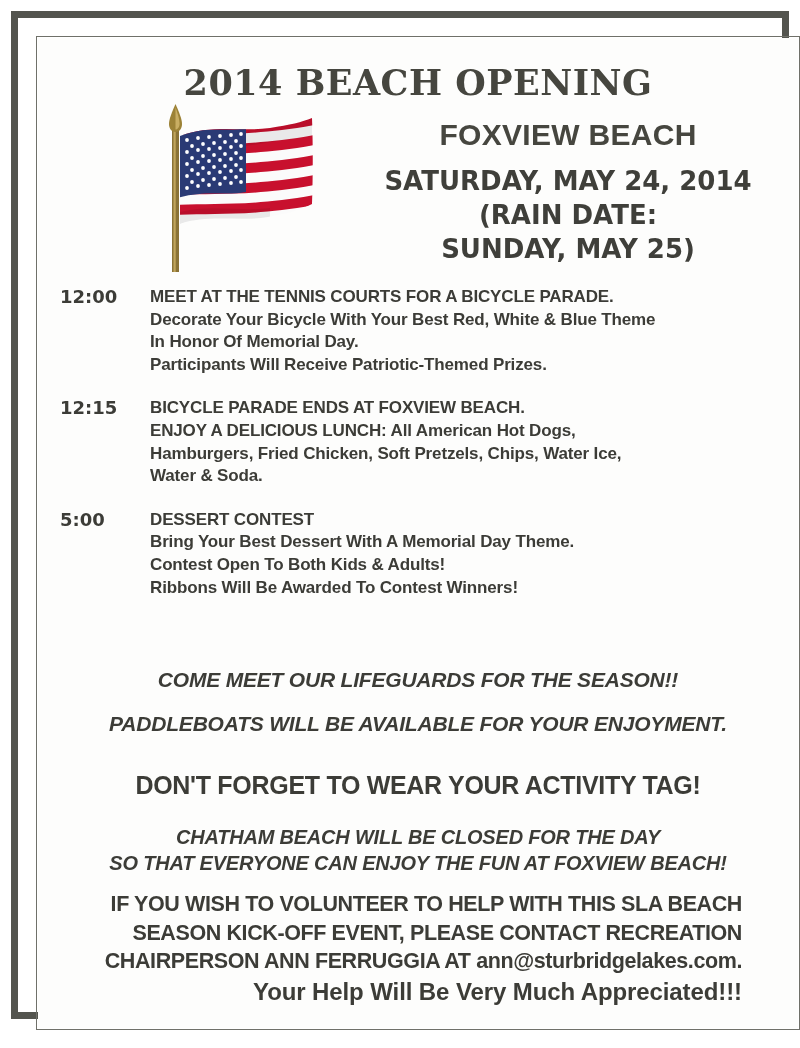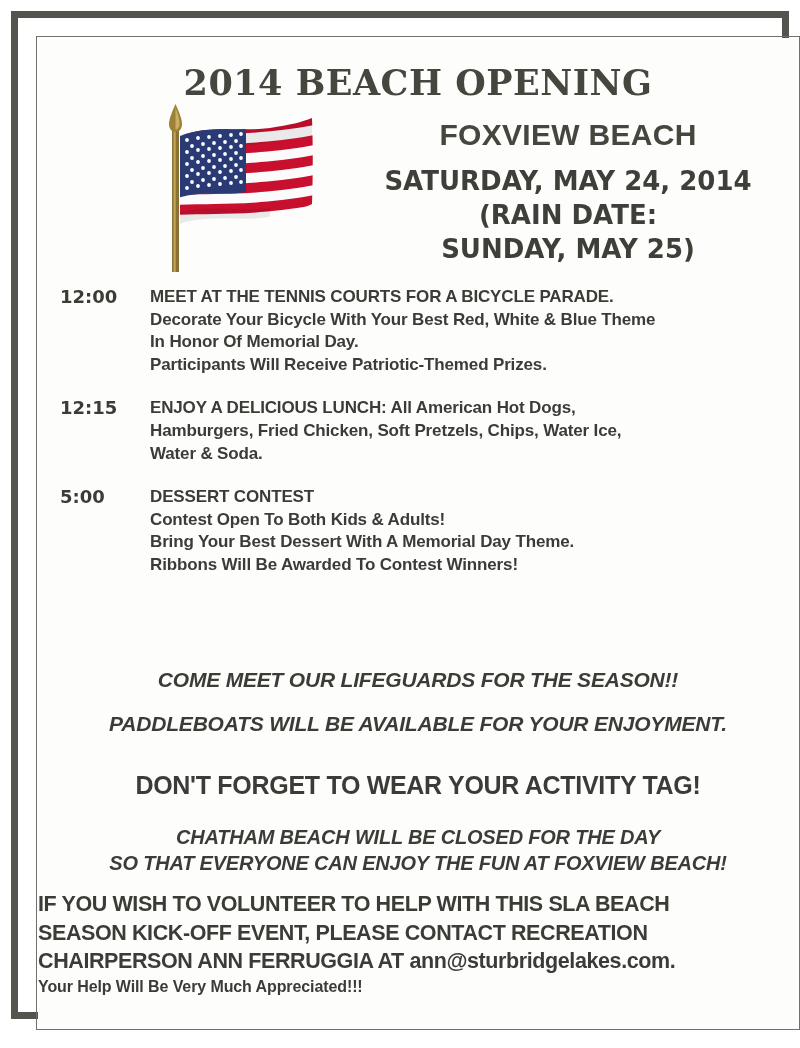--- a/index.html
+++ b/index.html
@@ -169,30 +169,30 @@
     line-height: 1.32;
     letter-spacing: -0.2px;
     color: #3c3c37;
     font-style: italic;
   }
 
   .volunteer-block {
     position: absolute;
     top: 852px;
     width: 704px;
-    text-align: left;
+    text-align: right;
     font-family: "Liberation Sans", sans-serif;
     font-weight: bold;
     font-size: 21.5px;
     line-height: 1.33;
     letter-spacing: -0.4px;
     color: #3c3c37;
   }
   .volunteer-block .final {
-    font-size: 16px;
+    font-size: 24px;
     letter-spacing: -0.1px;
   }
 </style>
 </head>
 <body>
 
 <div class="page">
   <div class="scan-frame">
     <div class="scan-frame-inner"></div>
 
@@ -314,32 +314,33 @@
             <div class="ln">MEET AT THE TENNIS COURTS FOR A BICYCLE PARADE.</div>
             <div class="ln">Decorate Your Bicycle With Your Best Red, White &amp; Blue Theme</div>
             <div class="ln">In Honor Of Memorial Day.</div>
             <div class="ln">Participants Will Receive Patriotic-Themed Prizes.</div>
           </div>
         </div>
 
         <div class="sched-block">
           <div class="sched-time">12:15</div>
           <div class="sched-lines">
+            <div class="ln">BICYCLE PARADE ENDS AT FOXVIEW BEACH.</div>
             <div class="ln">ENJOY A DELICIOUS LUNCH: All American Hot Dogs,</div>
             <div class="ln">Hamburgers, Fried Chicken, Soft Pretzels, Chips, Water Ice,</div>
             <div class="ln">Water &amp; Soda.</div>
           </div>
         </div>
 
         <div class="sched-block">
           <div class="sched-time">5:00</div>
           <div class="sched-lines">
             <div class="ln">DESSERT CONTEST</div>
+            <div class="ln">Bring Your Best Dessert With A Memorial Day Theme.</div>
             <div class="ln">Contest Open To Both Kids &amp; Adults!</div>
-            <div class="ln">Bring Your Best Dessert With A Memorial Day Theme.</div>
             <div class="ln">Ribbons Will Be Awarded To Contest Winners!</div>
           </div>
         </div>
 
       </div>
 
       <div class="italic-line" id="italic-0">COME MEET OUR LIFEGUARDS FOR THE SEASON!!</div>
       <div class="italic-line" id="italic-1">PADDLEBOATS WILL BE AVAILABLE FOR YOUR ENJOYMENT.</div>
 
       <div class="bigline">DON'T FORGET TO WEAR YOUR ACTIVITY TAG!</div>

